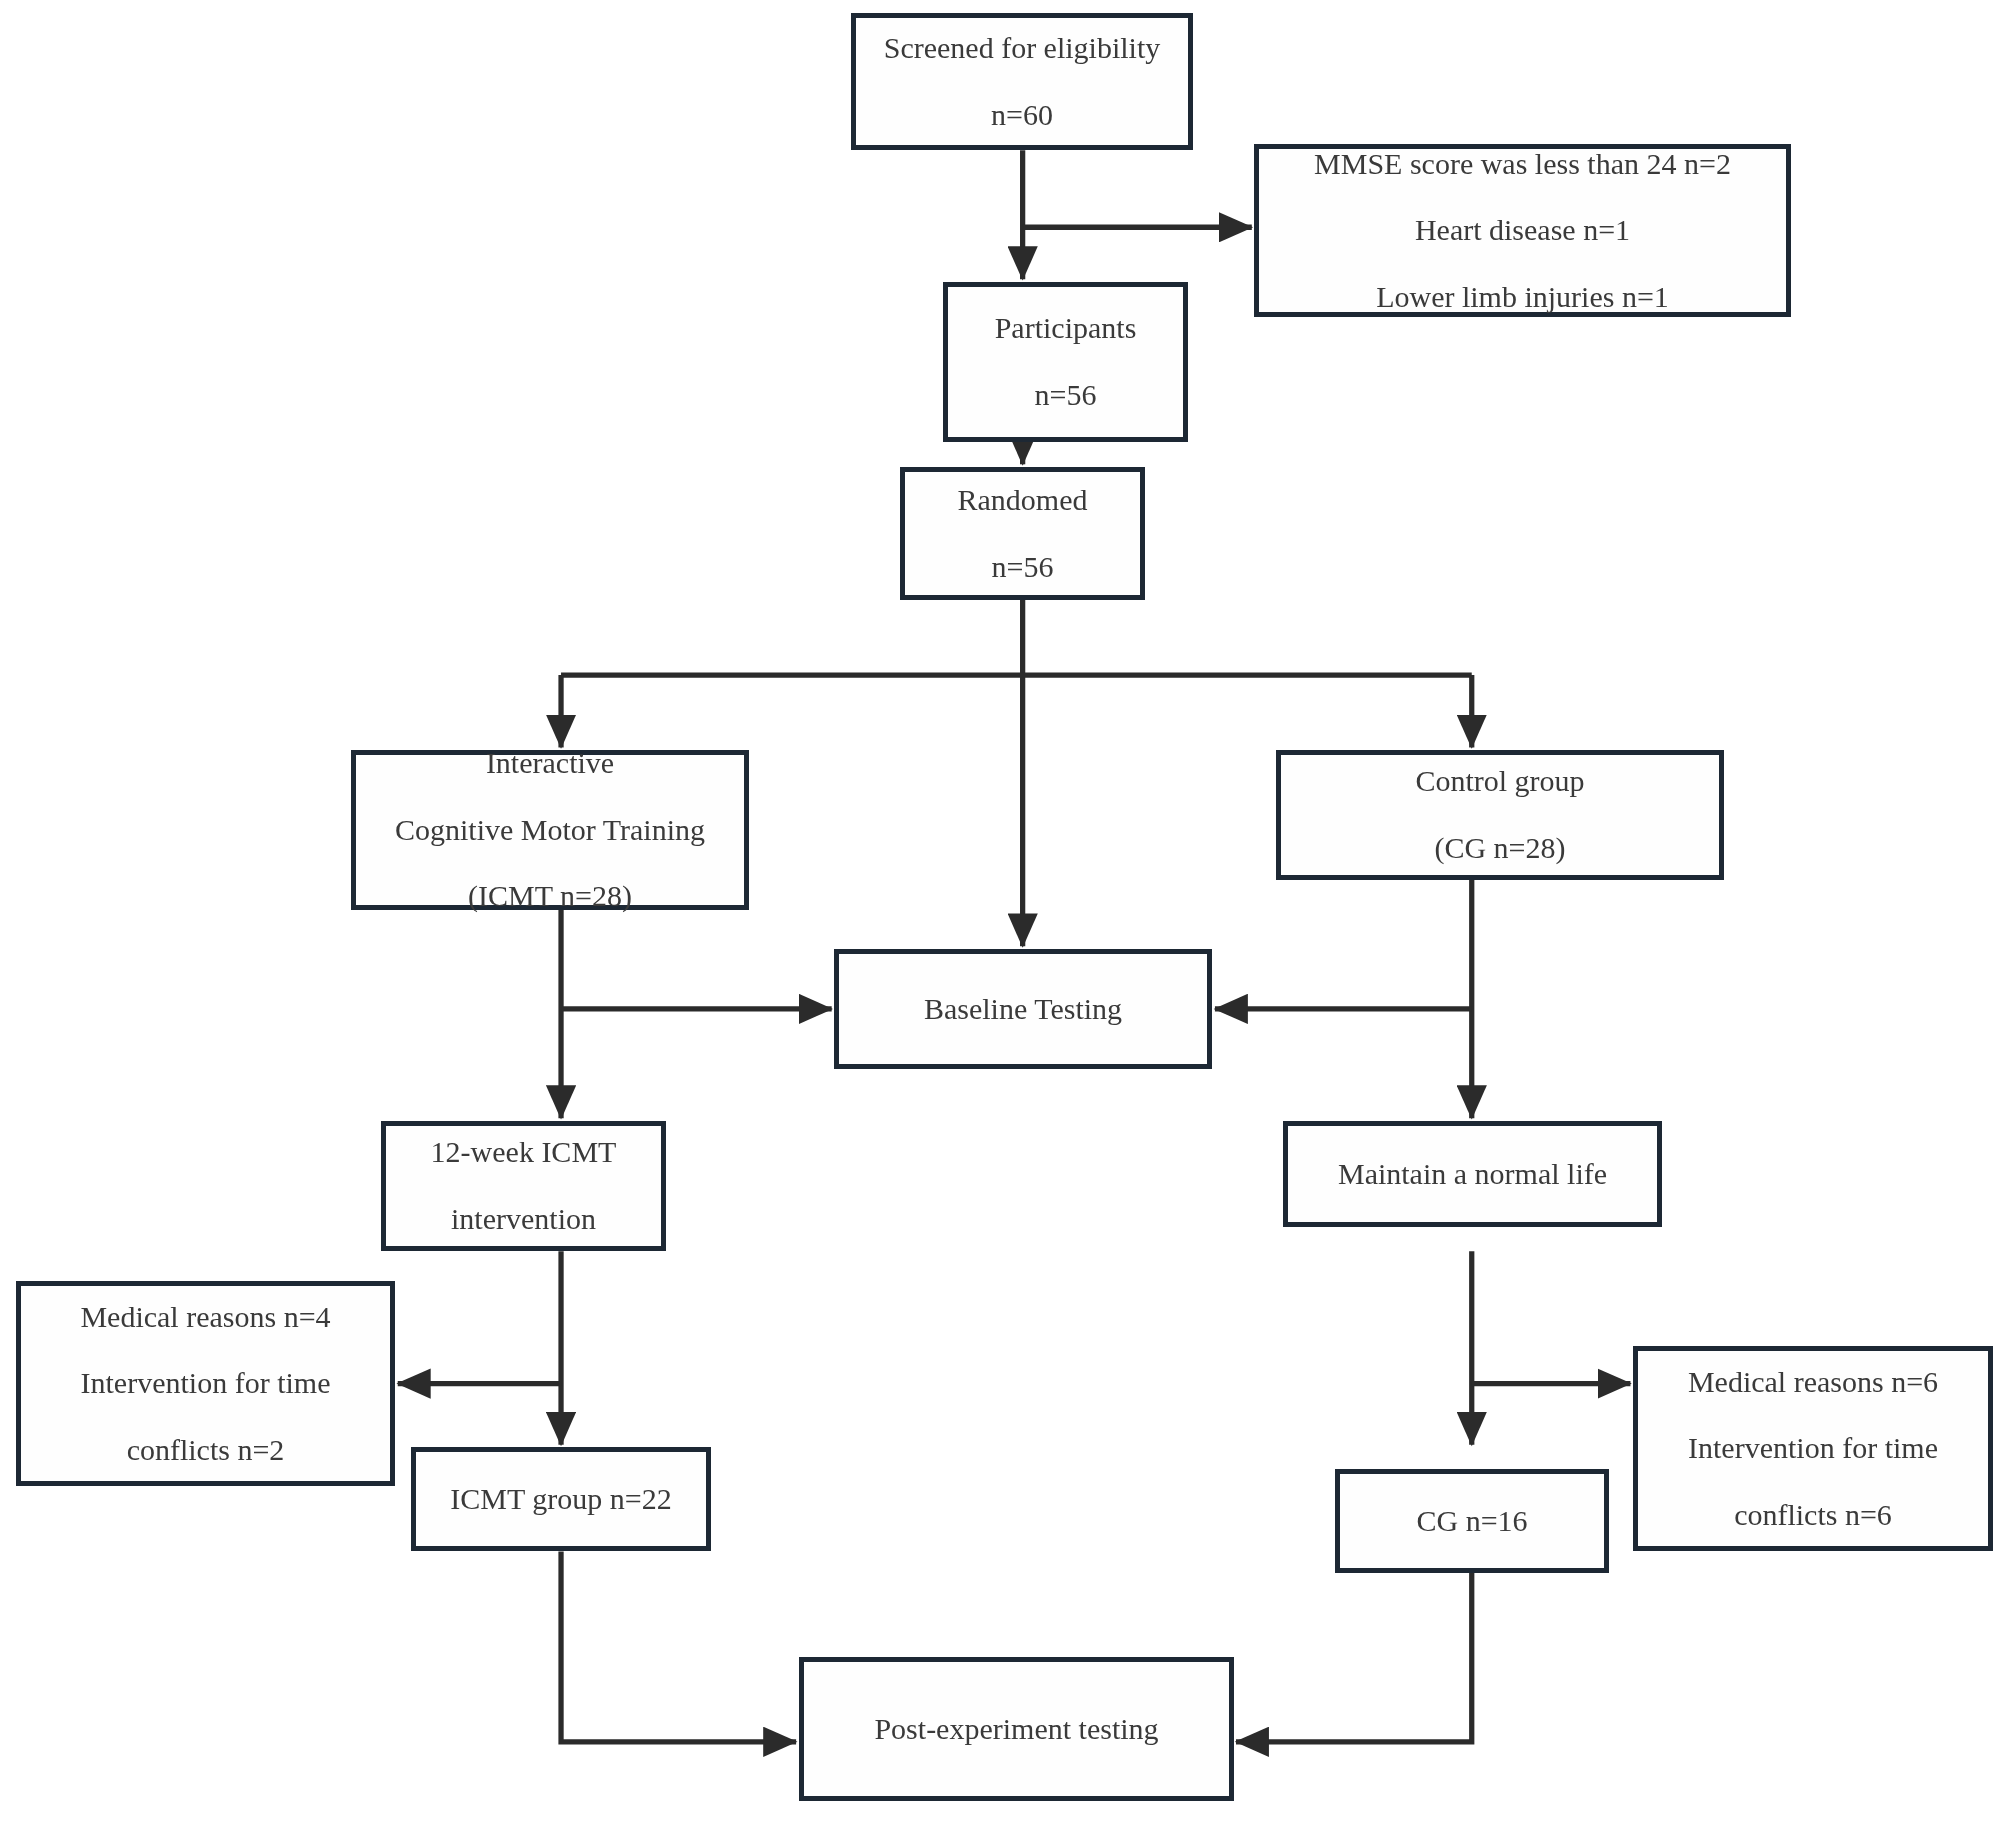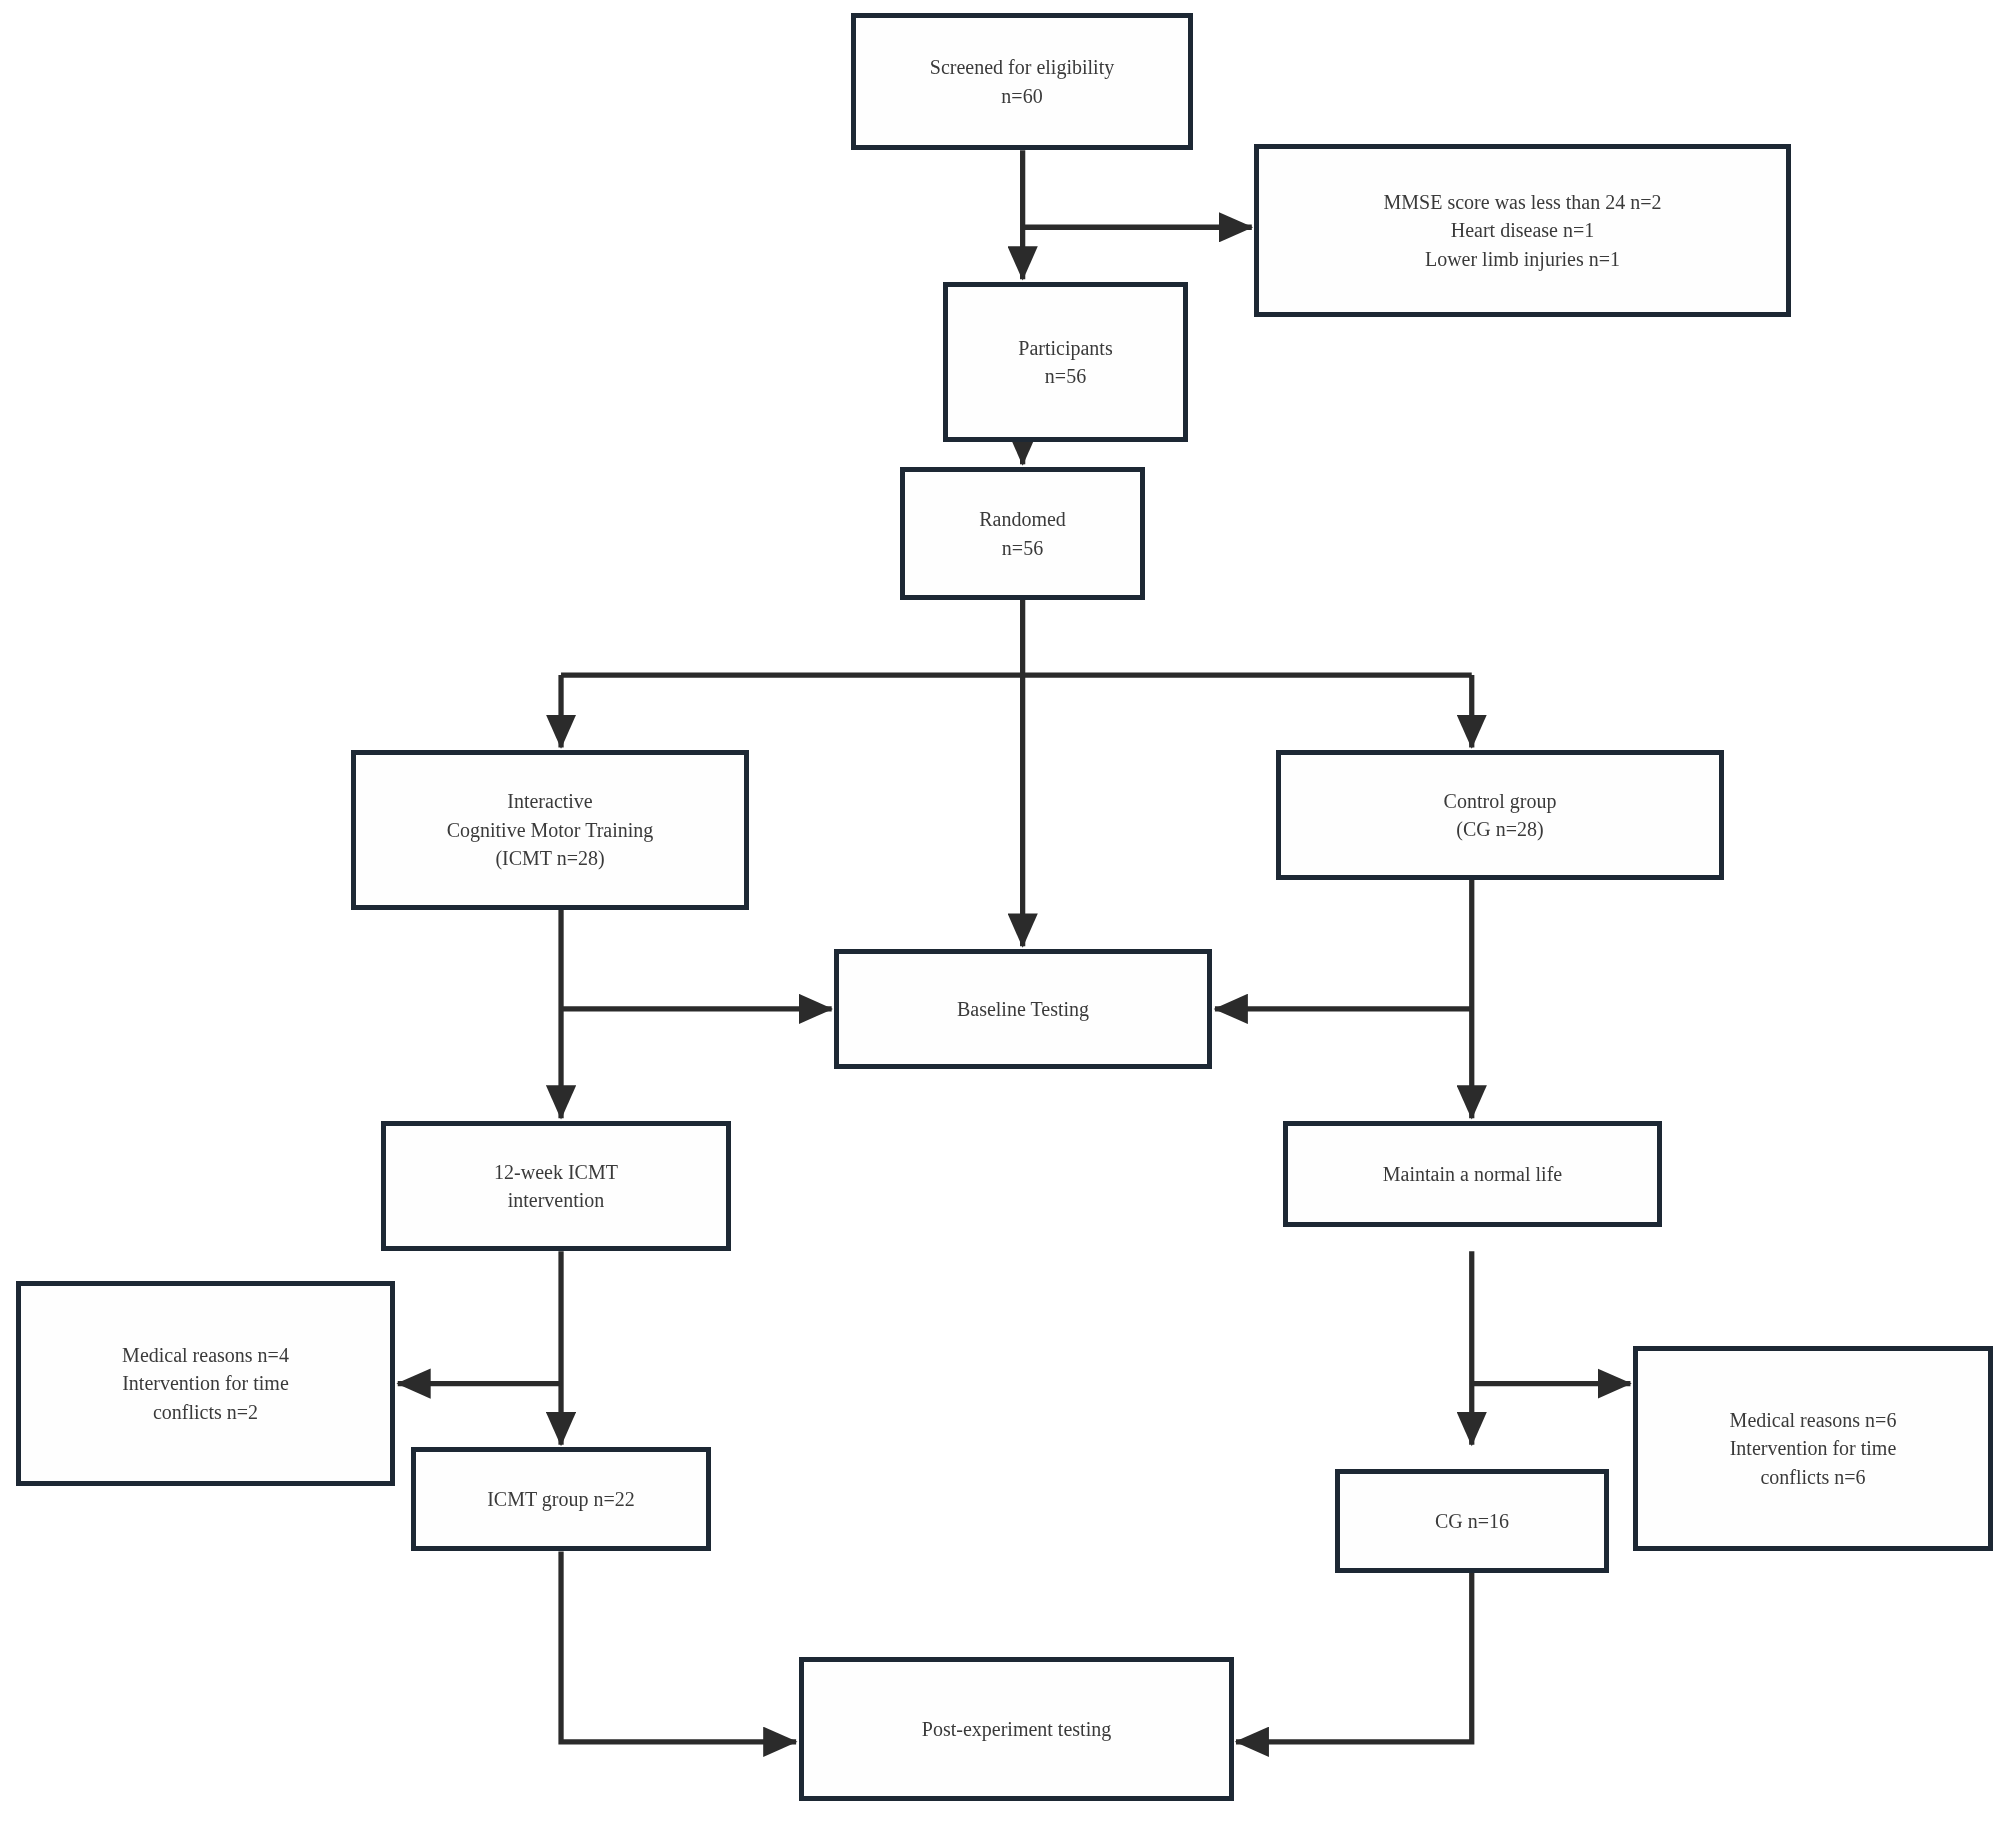--- a/index.html
+++ b/index.html
@@ -25,22 +25,23 @@
     position: absolute;
     box-sizing: border-box;
     border: 5.3px solid #1d2834;
     background: #fefefe;
     display: flex;
     flex-direction: column;
     align-items: center;
     justify-content: center;
     text-align: center;
     color: #3a3a3a;
-    font-size: 20px;
+    font-size: 30px;
     line-height: 1.42;
+    gap: 24px;
   }
   .node .ln {
     white-space: nowrap;
   }
 </style>
 </head>
 <body>
 
 <div id="canvas">
 
@@ -115,21 +116,21 @@
 
   <div class="node" style="left:1276px; top:750px; width:448px; height:130px">
     <div class="ln">Control group</div>
     <div class="ln">(CG n=28)</div>
   </div>
 
   <div class="node" style="left:834px; top:949px; width:378px; height:120px">
     <div class="ln">Baseline Testing</div>
   </div>
 
-  <div class="node" style="left:381px; top:1121px; width:350px; height:130px">
+  <div class="node" style="left:381px; top:1121px; width:285px; height:130px">
     <div class="ln">12-week ICMT</div>
     <div class="ln">intervention</div>
   </div>
 
   <div class="node" style="left:1283px; top:1121px; width:379px; height:106px">
     <div class="ln">Maintain a normal life</div>
   </div>
 
   <div class="node" style="left:16px; top:1281px; width:379px; height:205px">
     <div class="ln">Medical reasons n=4</div>

